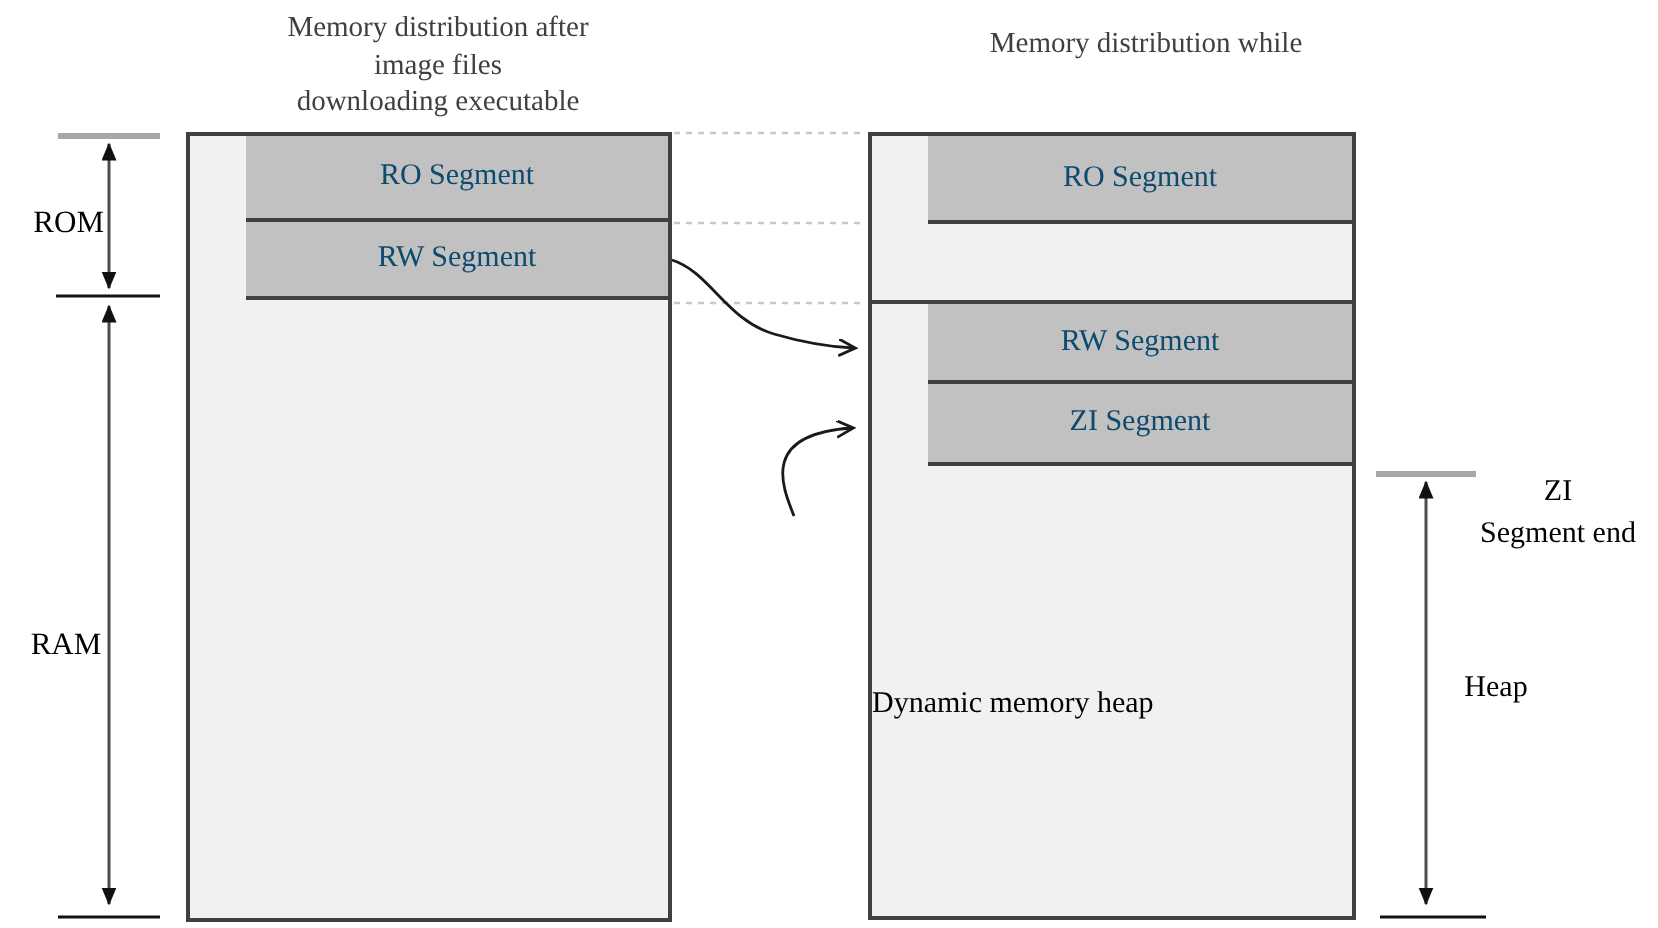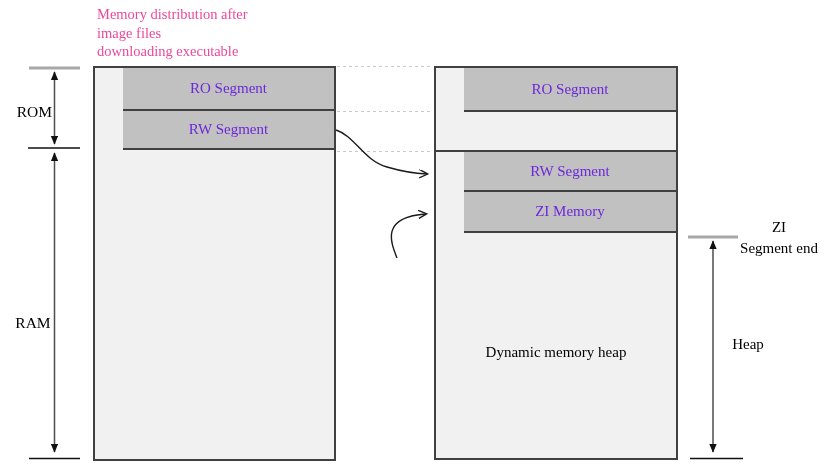--- a/index.html
+++ b/index.html
@@ -11,65 +11,66 @@
     --dashed-line:#c9c9c9;
     --arrow-line:#4d4d4d;
     --tick-gray:#a8a8a8;
     --ink:#111111;
   }
   .canvas{
     position:relative;width:829px;height:464px;background:#fff;overflow:hidden;
     font-family:"Liberation Serif","DejaVu Serif",serif;color:var(--ink);
   }
   .col-title{
-    position:absolute;text-align:left;font-size:14.5px;line-height:18.5px;color:#ec4899;
+    position:absolute;text-align:center;font-size:14.5px;line-height:18.5px;color:#404040;
   }
   .title-left{left:97px;top:5px;width:244px;}
   .title-right{left:453px;top:13px;width:240px;}
   .membox{
     position:absolute;border:2px solid var(--border);background:var(--light-fill);
     display:flex;flex-direction:column;
   }
   .box-left{left:93px;top:66px;width:243px;height:395px;}
   .box-right{left:434px;top:66px;width:244px;height:394px;}
   .segment{
     display:flex;align-items:center;justify-content:center;
     background:var(--segment-fill);border-bottom:2px solid var(--border);
-    font-size:15px;color:#6d28d9;flex:0 0 auto;margin-left:28px;
+    font-size:15px;color:#0c4a6e;flex:0 0 auto;margin-left:28px;
   }
   .seg-gap{background:var(--light-fill);border-bottom:2px solid var(--border);flex:0 0 auto;}
   .heap-area{
-    flex:1 1 auto;display:flex;align-items:center;justify-content:center;
+    flex:1 1 auto;display:flex;align-items:center;justify-content:flex-start;
     background:var(--light-fill);font-size:15px;color:#000;margin-top:14px;
   }
   .marker-label{
     position:absolute;text-align:center;font-size:15.5px;color:#000;
   }
   .label-rom{left:2px;top:103px;width:50px;text-align:right;}
   .label-ram{left:8px;top:314px;width:50px;}
-  .label-zi-end{left:733px;top:217px;width:92px;line-height:21px;font-size:15px;}
+  .label-zi-end{left:733px;top:236px;width:92px;line-height:21px;font-size:15px;}
   .label-heap{left:718px;top:336px;width:60px;font-size:15px;}
   svg.overlay{position:absolute;left:0;top:0;pointer-events:none;}
   .tick-gray{stroke:var(--tick-gray);stroke-width:3;}
   .tick-black{stroke:var(--ink);stroke-width:1.6;}
   .measure{stroke:var(--arrow-line);stroke-width:1.5;fill:none;}
   .dashline{stroke:var(--dashed-line);stroke-width:1.2;stroke-dasharray:3 3;fill:none;}
   .curve{stroke:#1a1a1a;stroke-width:1.4;fill:none;}
 </style>
 </head>
 <body>
 
 <div class="canvas">
 
   <div class="col-title title-left">
     <div>Memory distribution after</div>
     <div>image files</div>
     <div>downloading executable</div>
   </div>
   <div class="col-title title-right">
+    <div>Memory distribution while</div>
   </div>
 
   <div class="membox box-left">
     <div class="segment" style="height:43px;">
       <span>RO Segment</span>
     </div>
     <div class="segment" style="height:39px;">
       <span>RW Segment</span>
     </div>
     <div class="heap-area"></div>
@@ -77,21 +78,21 @@
 
   <div class="membox box-right">
     <div class="segment" style="height:44px;">
       <span>RO Segment</span>
     </div>
     <div class="seg-gap" style="height:40px;"></div>
     <div class="segment" style="height:40px;">
       <span>RW Segment</span>
     </div>
     <div class="segment" style="height:41px;">
-      <span>ZI Memory</span>
+      <span>ZI Segment</span>
     </div>
     <div class="heap-area">
       <span>Dynamic memory heap</span>
     </div>
   </div>
 
   <div class="marker-label label-rom">ROM</div>
   <div class="marker-label label-ram">RAM</div>
   <div class="marker-label label-zi-end">
     <div>ZI</div>

